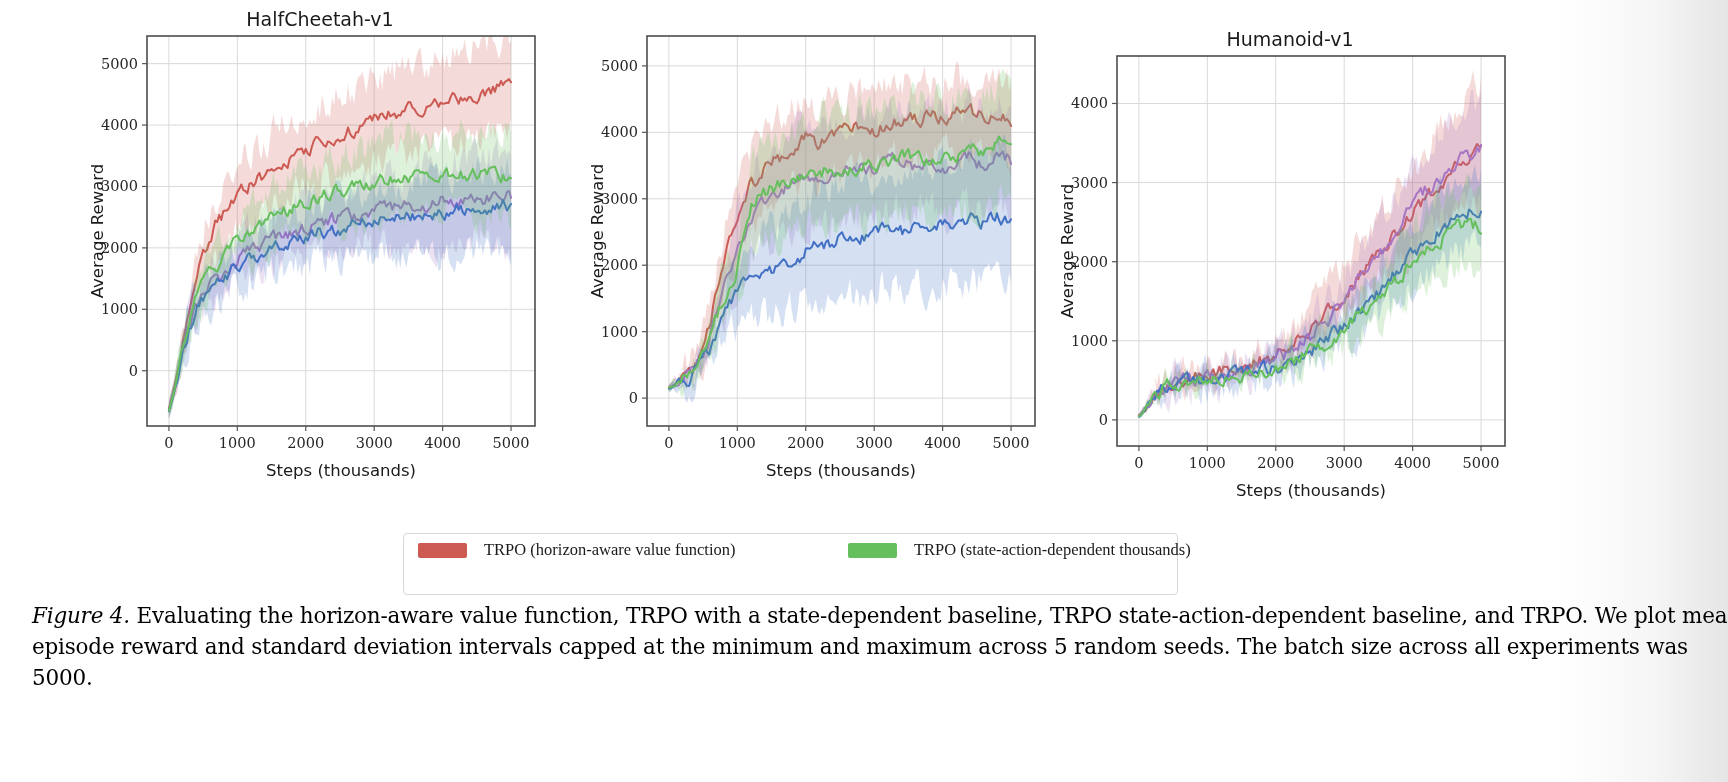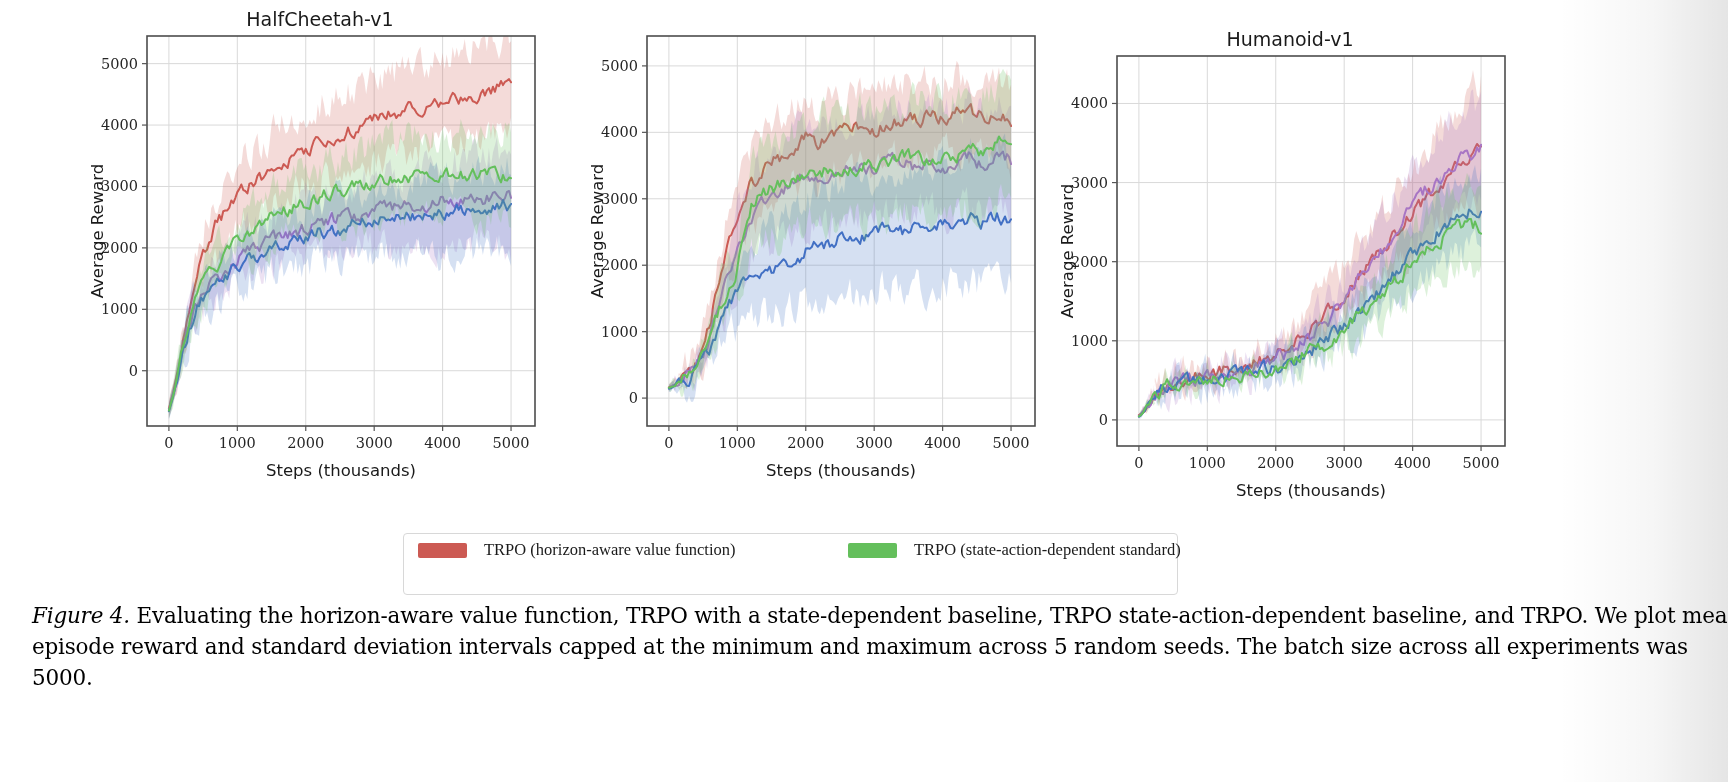--- a/index.html
+++ b/index.html
@@ -252,21 +252,21 @@
   </div>
 
   <div class="legend-box">
     <div class="legend-grid">
       <div class="legend-item">
         <span class="legend-swatch" id="sw0" style="background: rgb(204, 90, 83);"></span>
         <span class="legend-label">TRPO (horizon-aware value function)</span>
       </div>
       <div class="legend-item">
         <span class="legend-swatch" id="sw3" style="background: rgb(100, 191, 92);"></span>
-        <span class="legend-label">TRPO (state-action-dependent standard)</span>
+        <span class="legend-label">TRPO (state-action-dependent thousands)</span>
       </div>
     </div>
   </div>
 </div>
 
 <div class="caption">
   <span class="figlabel">Figure 4.</span><span> Evaluating the horizon-aware value function, TRPO with a state-dependent baseline, TRPO state-action-dependent baseline, and TRPO. We plot mean episode reward and standard deviation intervals capped at the minimum and maximum across 5 random seeds. The batch size across all experiments was 5000.</span>
 </div>
 
 </body></html>

